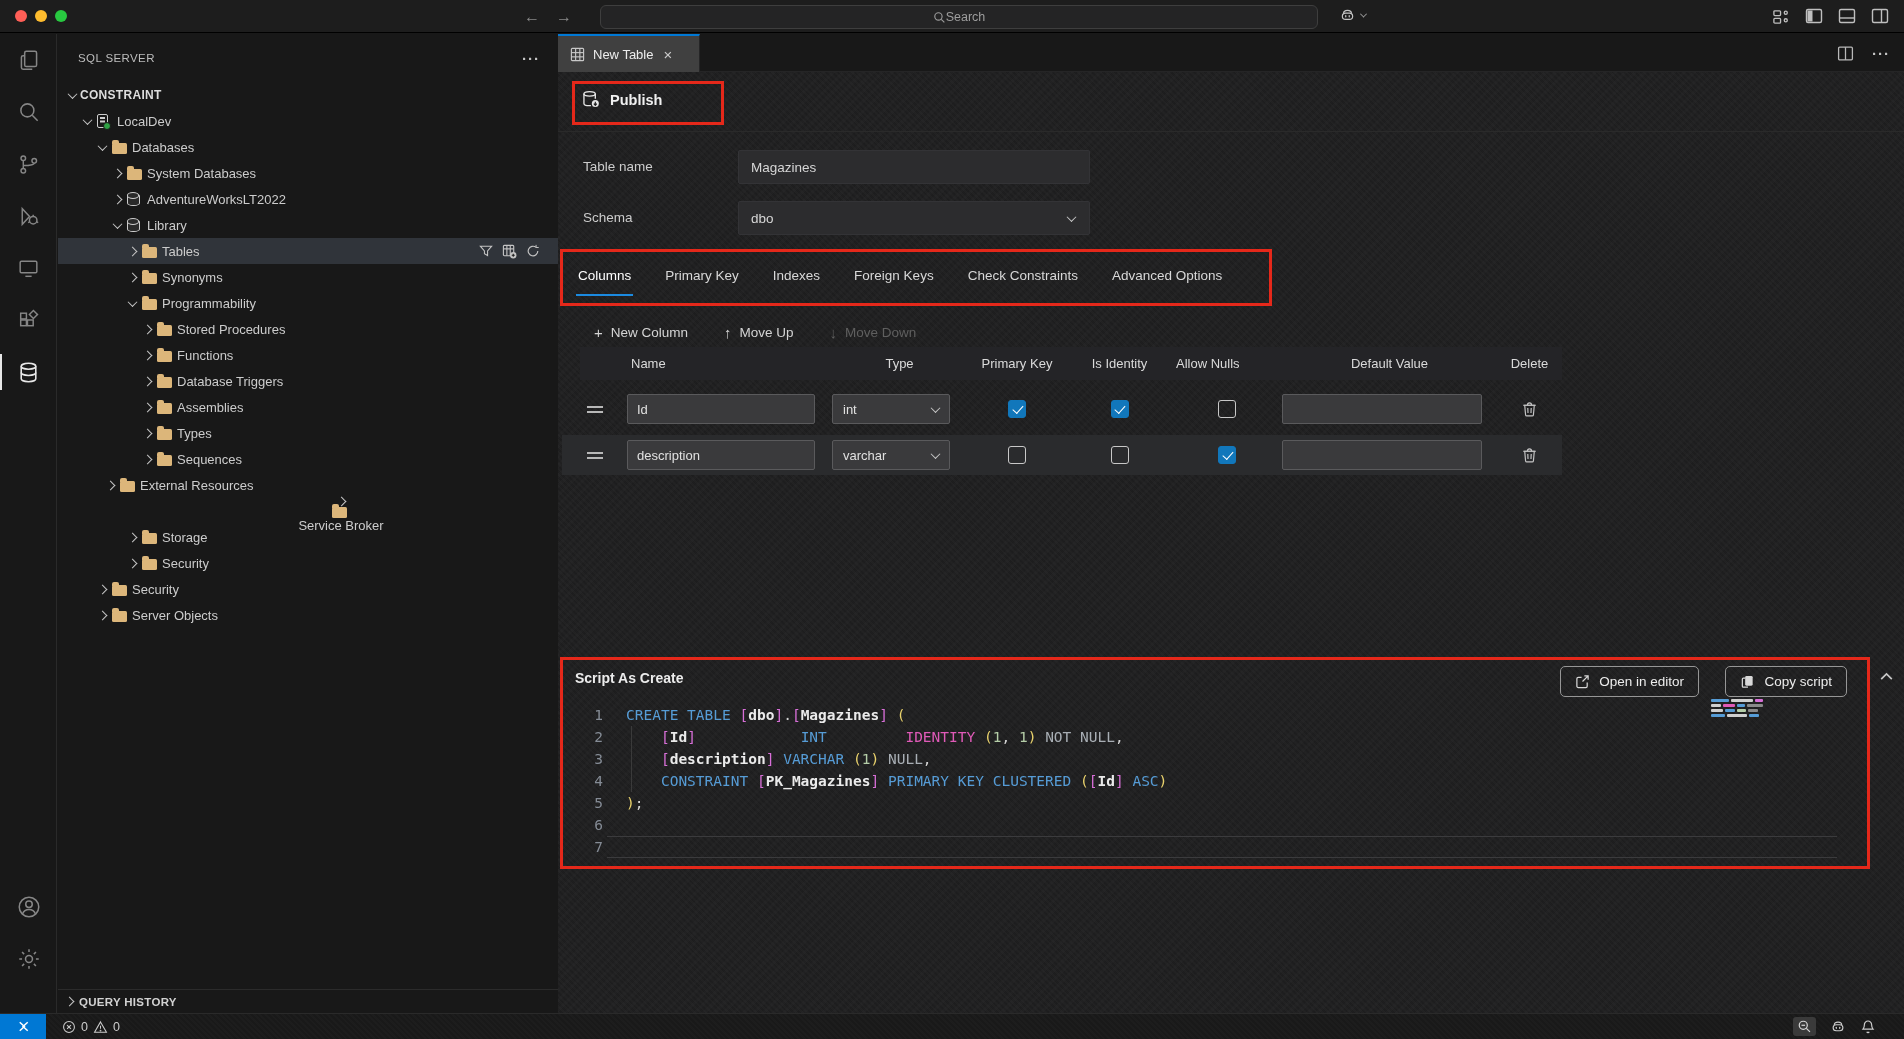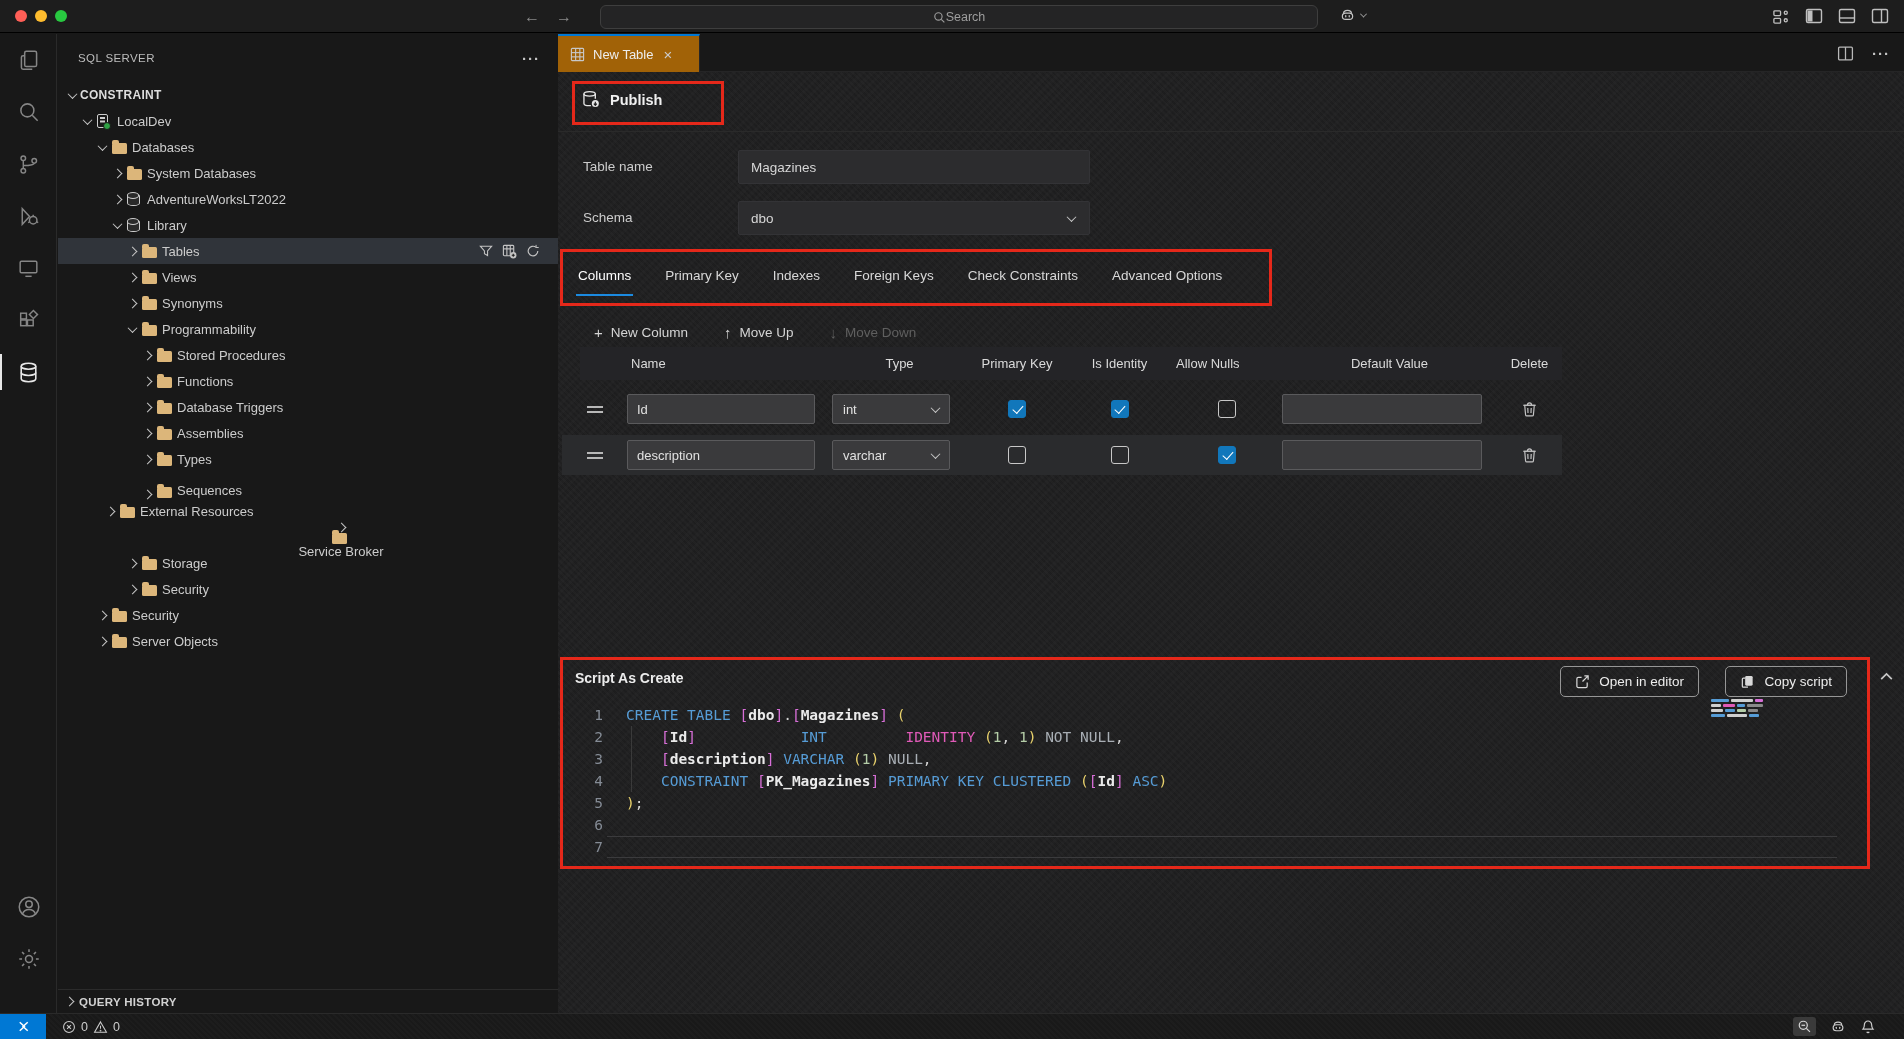--- a/index.html
+++ b/index.html
@@ -58,21 +58,21 @@
   .qh-bar { position:absolute; left:0; bottom:0; width:100%; height:24px; border-top:1px solid #2b2b2b;
     display:flex; align-items:center; gap:6px; padding-left:8px; color:#d2d2d2; }
   .qh-bar .tl { font-weight:bold; font-size:11.5px; letter-spacing:.3px; }
 
   
   .editor { position:absolute; left:558px; top:34px; width:1346px; height:979px; background:#1f1f20;
     background-image:
       repeating-linear-gradient(45deg, rgba(255,255,255,0.016) 0 2px, rgba(0,0,0,0.02) 2px 4px),
       repeating-linear-gradient(-45deg, rgba(255,255,255,0.013) 0 3px, rgba(0,0,0,0.018) 3px 7px); }
   .tabbar { position:absolute; left:0; top:0; width:100%; height:38px; background:#181818; border-bottom:1px solid #252526; }
-  .tab { position:absolute; left:0; top:0; height:38px; width:142px; background:#a16207; border-top:2px solid #0078d4;
+  .tab { position:absolute; left:0; top:0; height:38px; width:142px; background:#404040; border-top:2px solid #0078d4;
     border-right:1px solid #252526; display:flex; align-items:center; gap:8px; padding:0 12px; }
   .tab-label { color:#ededed; font-size:13px; }
   .tab-close { color:#cccccc; font-size:15px; margin-left:2px; }
   .tab-actions { position:absolute; right:14px; top:0; height:38px; display:flex; gap:18px; align-items:center; }
   .redbox { position:absolute; border:3px solid #e5281a; pointer-events:none; }
   .publish-btn { position:absolute; left:22px; top:55px; display:flex; align-items:center; gap:9px; cursor:pointer; }
   .publish-label { color:#f0f0f0; font-size:14.5px; font-weight:bold; }
   .toolbar-divider { position:absolute; left:0; top:97px; width:100%; border-top:1px solid #2a2a2a; }
   .form-label { position:absolute; color:#cccccc; font-size:13.5px; }
   .form-input { position:absolute; left:180px; width:352px; height:34px; background:#2c2c2e; border:1px solid #333336;
@@ -345,33 +345,24 @@
             </svg>
           </span>
         </div>
         <div class="trow" style="padding-left: 66px;">
           <span class="tw">
             <span class="chev right"></span>
           </span>
           <span class="ti">
             <span class="ic-folder"></span>
           </span>
-          <span class="tl">Views</span>
+          <span class="tl">Synonyms</span>
         </div>
         <div class="trow" style="padding-left: 66px;">
           <span class="tw">
-            <span class="chev right"></span>
-          </span>
-          <span class="ti">
-            <span class="ic-folder"></span>
-          </span>
-          <span class="tl">Synonyms</span>
-        </div>
-        <div class="trow" style="padding-left: 66px;">
-          <span class="tw">
             <span class="chev down"></span>
           </span>
           <span class="ti">
             <span class="ic-folder"></span>
           </span>
           <span class="tl">Programmability</span>
         </div>
         <div class="trow" style="padding-left: 81px;">
           <span class="tw">
             <span class="chev right"></span>
@@ -410,21 +401,21 @@
         </div>
         <div class="trow" style="padding-left: 81px;">
           <span class="tw">
             <span class="chev right"></span>
           </span>
           <span class="ti">
             <span class="ic-folder"></span>
           </span>
           <span class="tl">Types</span>
         </div>
-        <div class="trow" style="padding-left: 81px; align-items: flex-end;">
+        <div class="trow" style="padding-left: 81px;">
           <span class="tw">
             <span class="chev right"></span>
           </span>
           <span class="ti">
             <span class="ic-folder"></span>
           </span>
           <span class="tl">Sequences</span>
         </div>
         <div class="trow" style="padding-left: 44px; text-align: center;">
           <span class="tw">

